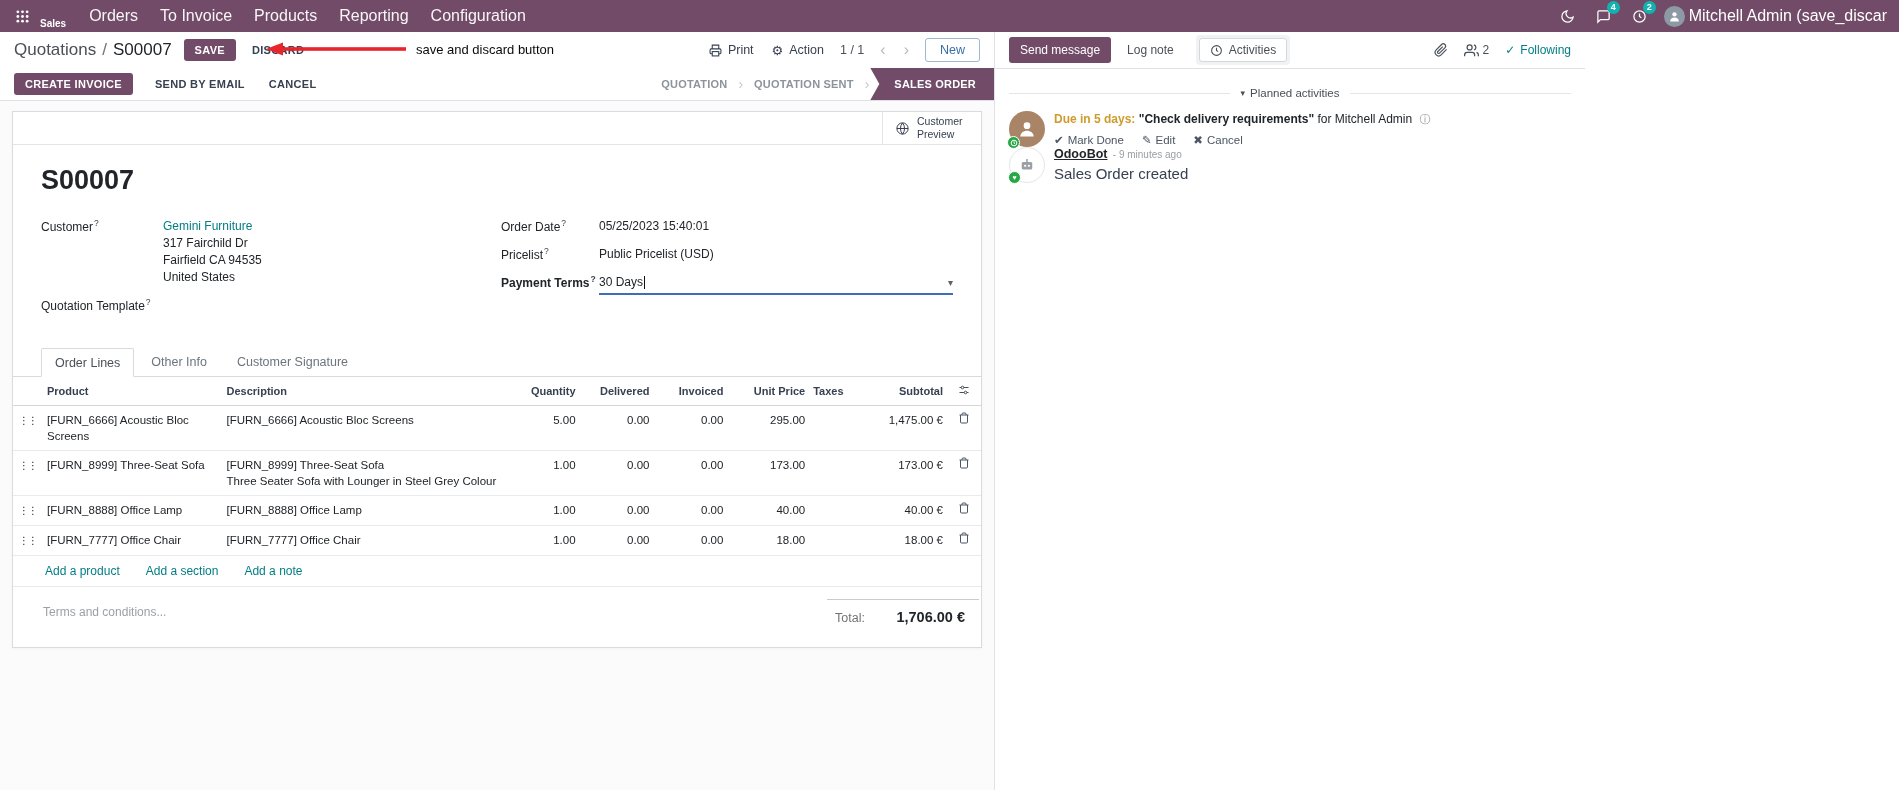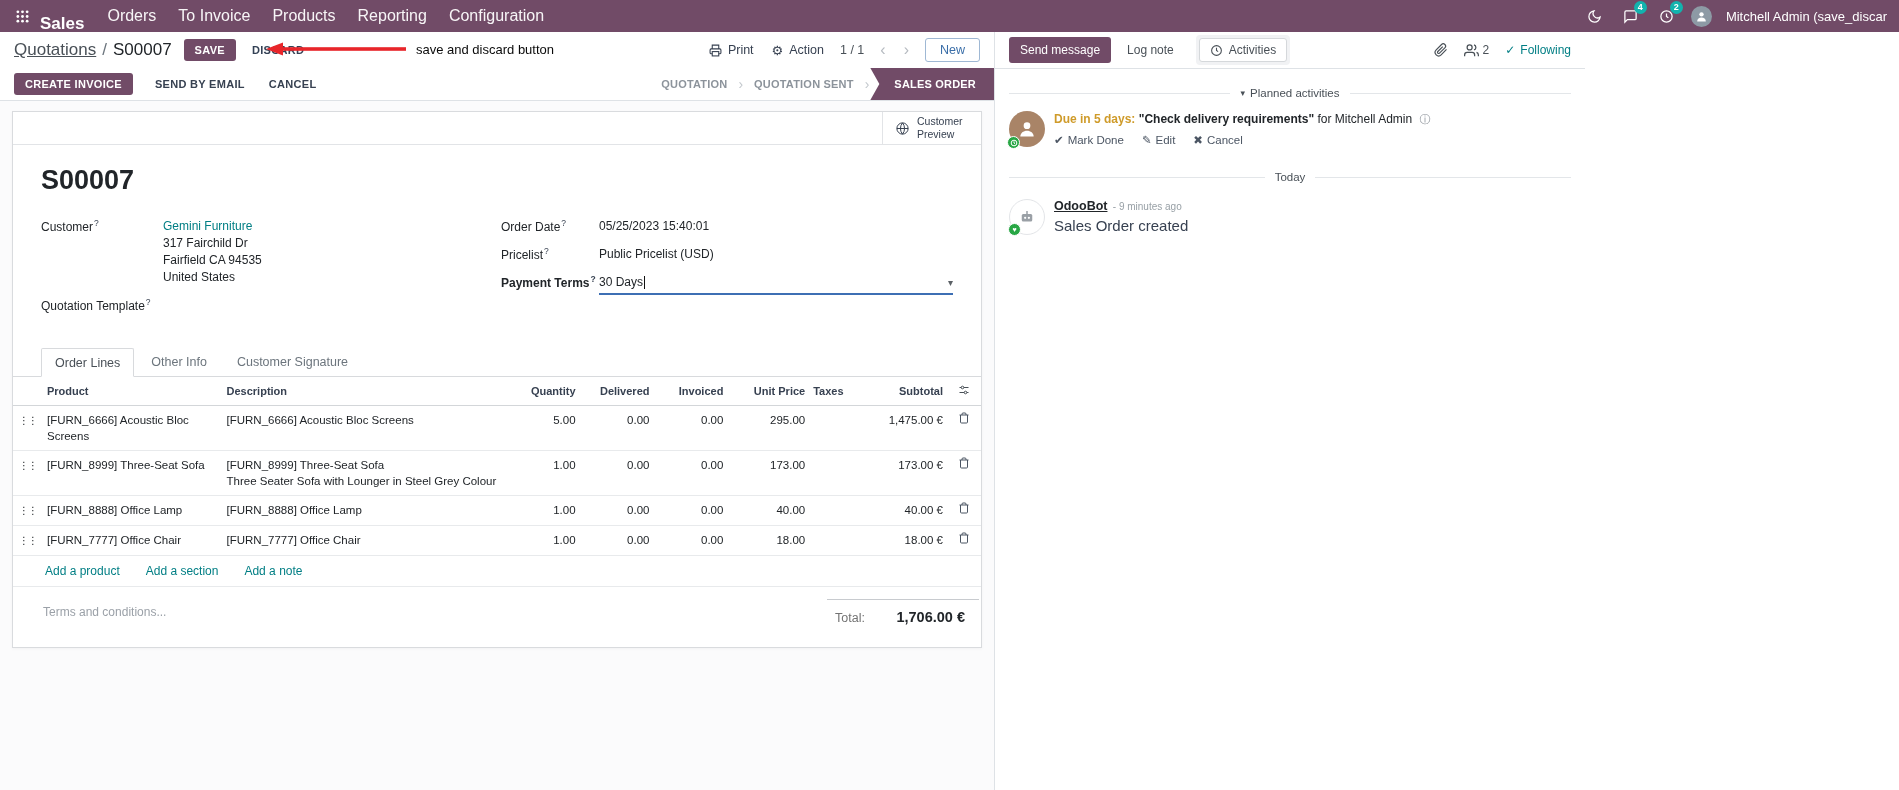--- a/index.html
+++ b/index.html
@@ -13,38 +13,38 @@
     font-family:"Liberation Sans","DejaVu Sans",sans-serif;
     font-size:12px;color:#212529;background:#fff;
   }
   button{font-family:inherit;cursor:pointer;}
   a{text-decoration:none;cursor:pointer;}
 
   
   .topnav{height:32px;background:var(--primary);display:flex;align-items:center;color:#fff;padding:0 8px;}
   .nav-left{display:flex;align-items:center;}
   .apps-btn{width:28px;height:28px;border:none;background:none;display:flex;align-items:center;justify-content:center;}
-  .brand{font-weight:700;font-size:17px;margin:15px 12px 0 4px;}
+  .brand{font-weight:700;font-size:10px;margin:15px 12px 0 4px;}
   .nav-menu{display:flex;}
   .nav-item{padding:0 11px;font-size:16px;line-height:32px;color:#fff;opacity:.95;cursor:pointer;}
   .nav-right{margin-left:auto;display:flex;align-items:center;gap:4px;}
   .nav-icon-btn{position:relative;width:32px;height:32px;border:none;background:none;display:flex;align-items:center;justify-content:center;color:#fff;}
   .badge{position:absolute;top:1px;right:0;background:var(--badge);color:#fff;font-size:9px;line-height:1;padding:2px 4px;border-radius:8px;font-weight:700;}
-  .user{display:flex;align-items:center;gap:14px;font-size:13px;white-space:nowrap;padding:0 4px;cursor:pointer;}
+  .user{display:flex;align-items:center;gap:4px;font-size:16px;white-space:nowrap;padding:0 4px;cursor:pointer;}
   .nav-avatar{width:21px;height:21px;border-radius:50%;background:#8d9aa5;display:flex;align-items:center;justify-content:center;overflow:hidden;flex-shrink:0;}
 
   
   .page{width:1586px;height:758px;display:flex;}
   .main{width:995px;border-right:1px solid #dee2e6;background:#fff;display:flex;flex-direction:column;}
   .chatter{width:590px;background:#fff;}
 
   
   .control-panel{height:36px;display:flex;align-items:center;padding:0 14px;background:#fff;gap:12px;}
   .breadcrumb{display:flex;align-items:baseline;gap:6px;font-size:17px;}
-  .bc-parent{color:#495057;text-decoration:underline;}
+  .bc-parent{color:#495057;}
   .bc-sep{color:#6c757d;}
   .bc-current{color:#212529;}
   .btn-save{background:var(--primary);color:#fff;border:none;border-radius:3px;font-size:11px;font-weight:700;letter-spacing:.3px;padding:5px 11px;}
   .btn-discard{background:none;border:none;color:#334155;font-size:11px;font-weight:700;letter-spacing:.3px;padding:5px 4px;}
   .cp-right{margin-left:auto;display:flex;align-items:center;gap:14px;}
   .cp-btn{display:flex;align-items:center;gap:6px;background:none;border:none;font-size:12.5px;color:#374151;padding:2px 2px;}
   .gear-glyph{font-size:13px;line-height:1;}
   .pager{font-size:12.5px;color:#495057;}
   .pager-btn{border:none;background:none;color:#b6bbc1;font-size:16px;line-height:1;padding:0 2px;}
   .btn-new{background:#fff;border:1px solid #9fb8d4;color:#3a6ea8;border-radius:3px;font-size:12.5px;padding:4px 14px;}
@@ -524,25 +524,20 @@
                 <span>Edit</span>
               </button>
             <button>
                 <span>✖</span>
                 <span>Cancel</span>
               </button>
           </div>
         </div>
       </div>
 
-      <div class="divider today">
-        <span class="line"></span>
-        <span class="divider-text">Today</span>
-        <span class="line"></span>
-      </div>
 
       <div class="message">
         <span class="avatar av-bot">
           <svg width="18" height="18" viewBox="0 0 24 24">
               <rect x="5" y="8" width="14" height="10" rx="2" fill="#9aa0a6"></rect>
               <circle cx="9.5" cy="13" r="1.5" fill="#fff"></circle>
               <circle cx="14.5" cy="13" r="1.5" fill="#fff"></circle>
               <rect x="11" y="4" width="2" height="4" fill="#9aa0a6"></rect>
             </svg>
           <span class="av-badge">♥</span>

